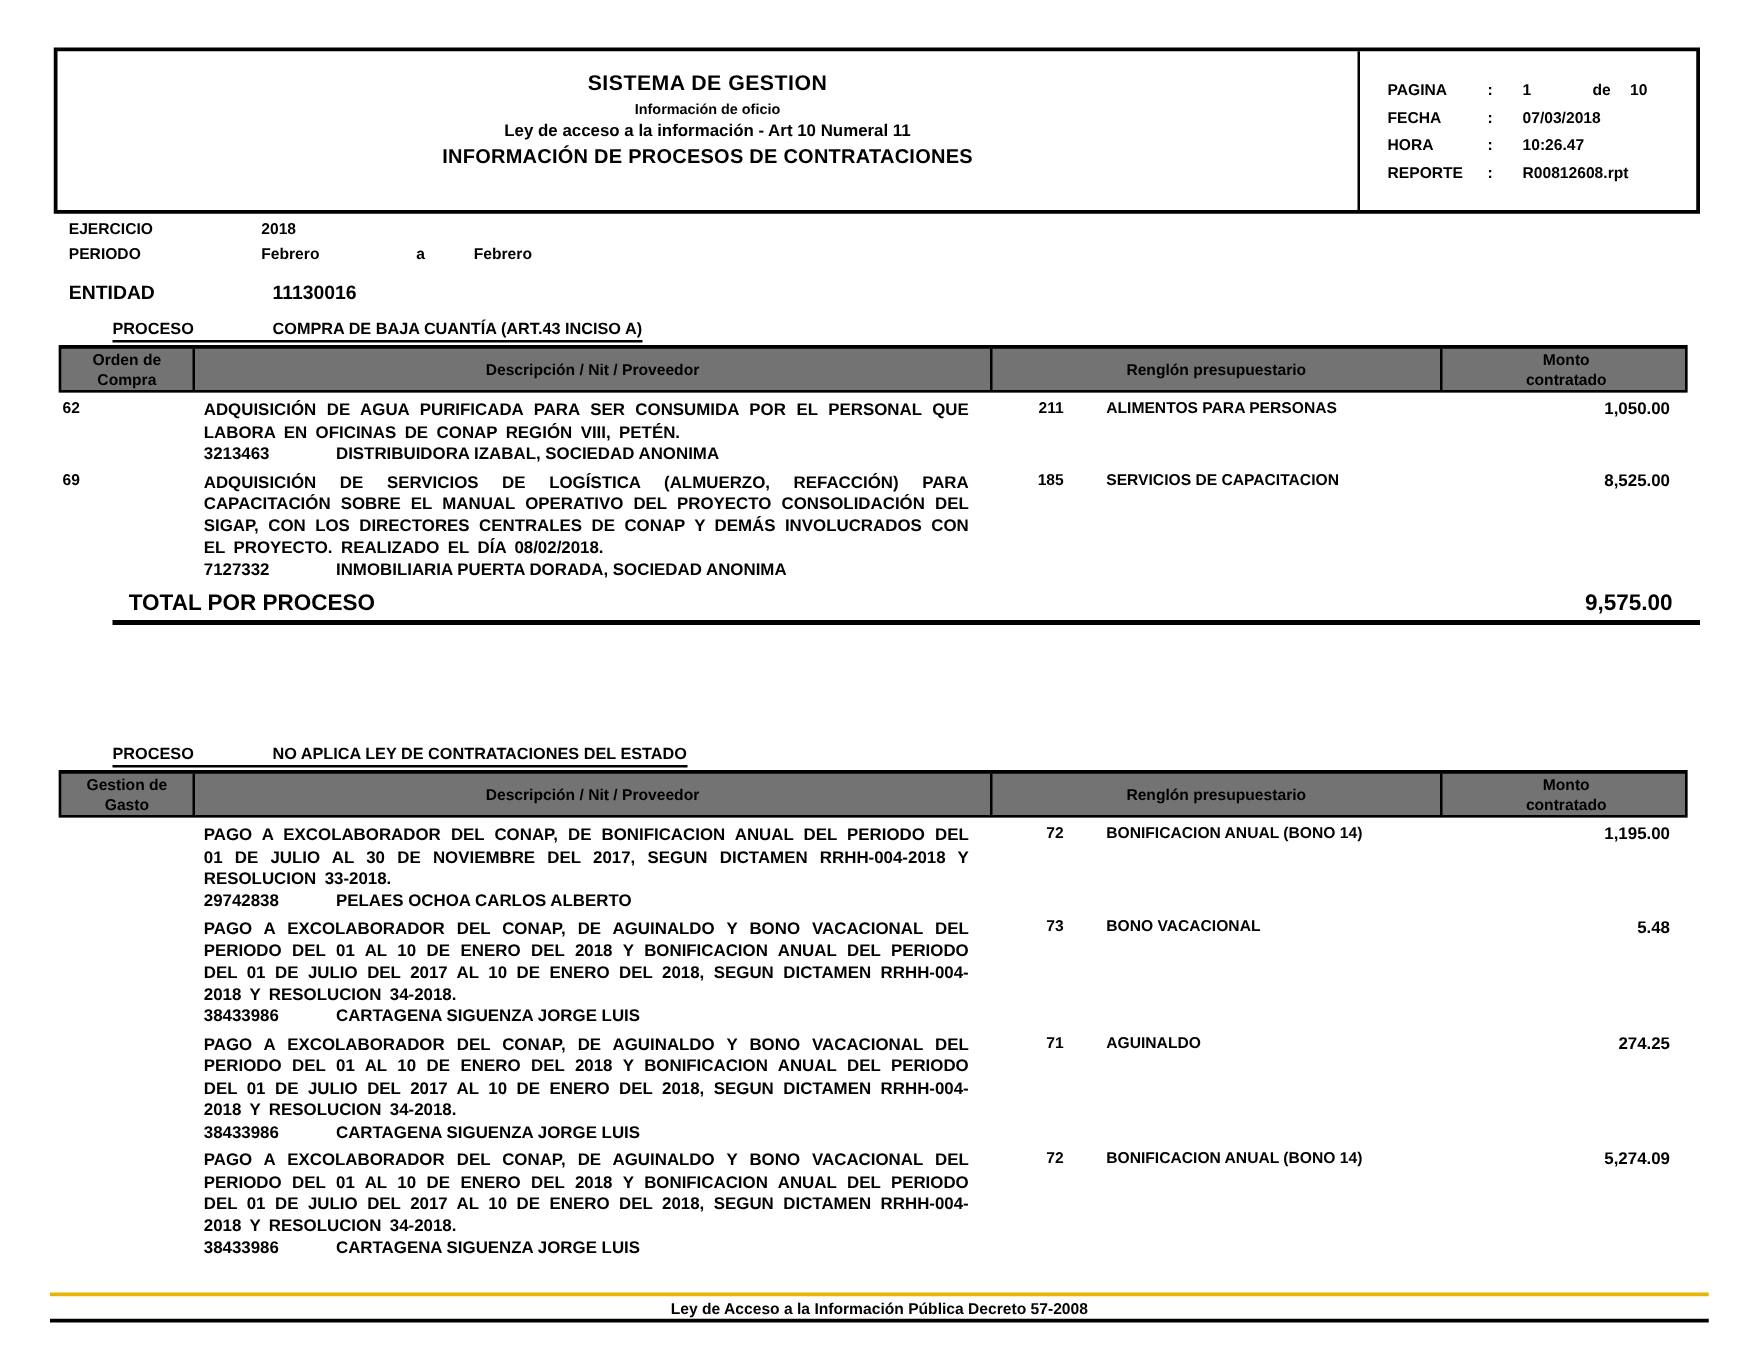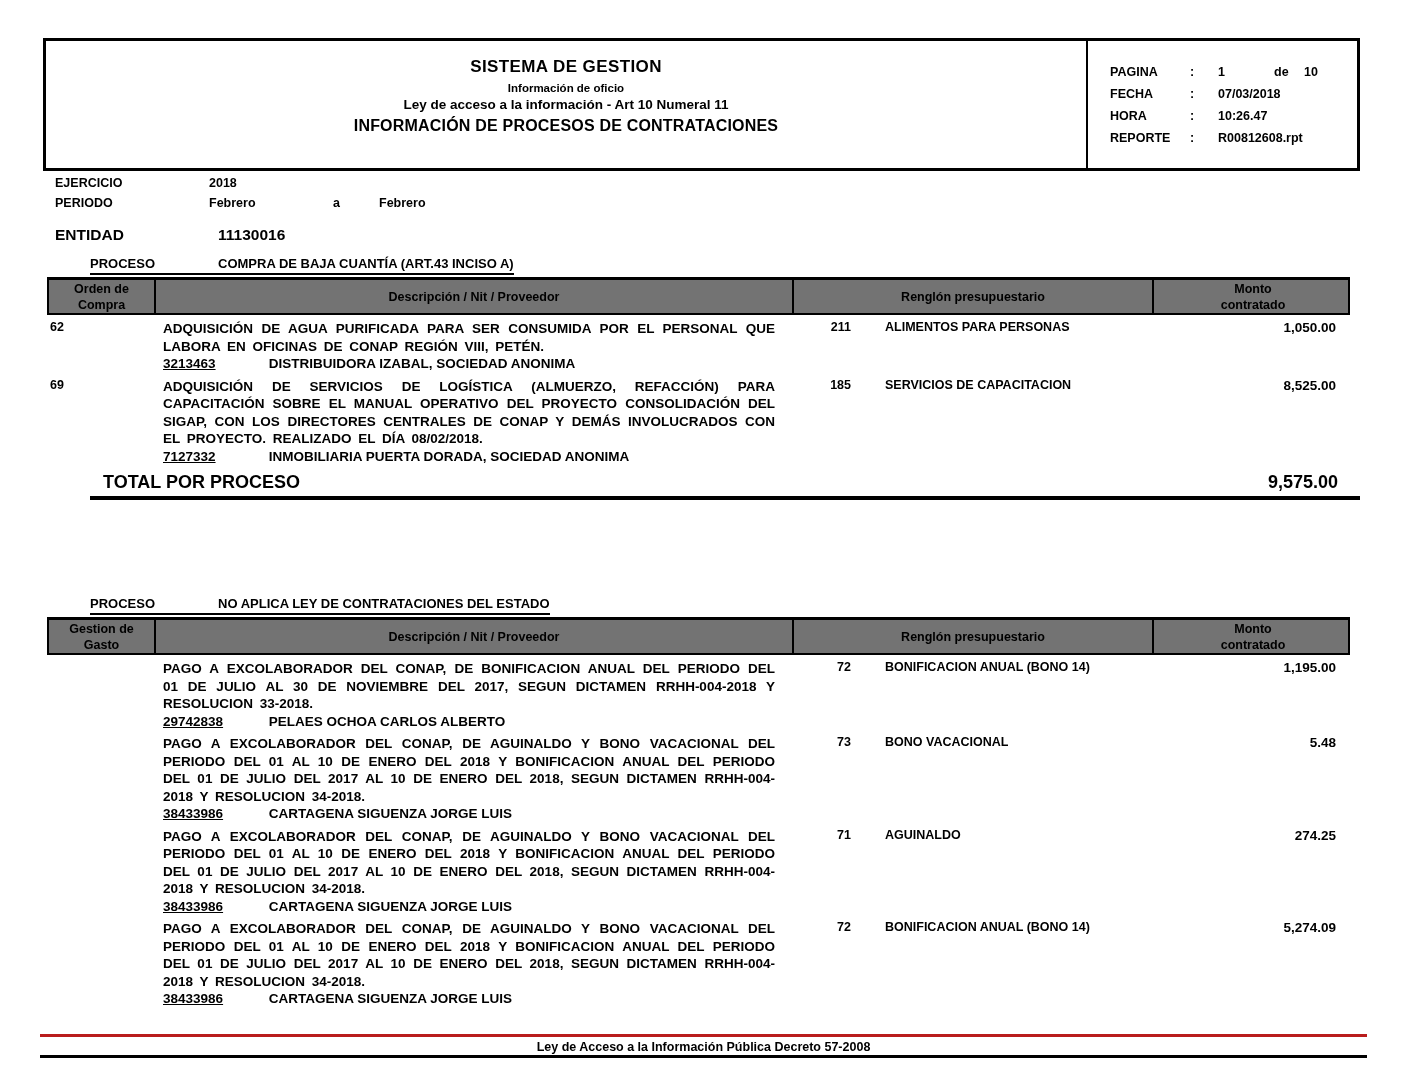--- a/index.html
+++ b/index.html
@@ -38,32 +38,32 @@
   .proceso-line { margin-left:43px; display:inline-flex; border-bottom:2px solid #000; padding-bottom:2px; font-size:13px; }
   .proceso-label { width:128px; }
   .table-head { margin-top:2px; display:grid; grid-template-columns:105px 638px 360px 200px; border:2px solid #000; border-top-width:3px; height:38px; font-size:12.5px; text-align:center; background:#737373; }
   .th { border-left:2px solid #000; display:flex; flex-direction:column; justify-content:center; line-height:16px; }
   .th:first-child { border-left:none; }
 
   .row { display:grid; grid-template-columns:116px 612px 88px 320px 167px; margin-top:5px; font-size:13.5px; }
   .row .num { padding-left:3px; font-size:12.5px; }
   .desc { text-align:justify; line-height:17.5px; word-spacing:3px; }
   .nit-line { line-height:17.5px; }
-  .nit { display:inline-block; width:102px;text-decoration:underline; }
+  .nit { display:inline-block; width:102px; }
   .rcode { text-align:right; padding-right:12px; font-size:12.5px; }
   .rname { padding-left:22px; font-size:12.5px; }
   .monto { text-align:right; padding-right:14px; }
 
   
   .total-row { position:absolute; left:90px; top:472px; width:1270px; border-bottom:4px solid #000; display:flex; justify-content:space-between; font-size:18px; padding-bottom:3px; }
   .total-label { padding-left:13px; }
   .total-value { padding-right:22px; }
 
   
-  .footer { position:absolute; left:40px; top:1034px; width:1327px; height:24px; border-top:3px solid #b91c1c; border-bottom:3px solid #000; text-align:center; font-size:12.5px; line-height:20px; }
+  .footer { position:absolute; left:40px; top:1034px; width:1327px; height:24px; border-top:3px solid #eab308; border-bottom:3px solid #000; text-align:center; font-size:12.5px; line-height:20px; }
 </style>
 </head>
 <body>
 
 <div class="page">
 
   <div class="header-box">
     <div class="header-left">
       <div class="h-title">SISTEMA DE GESTION</div>
       <div class="h-sub">Información de oficio</div>

